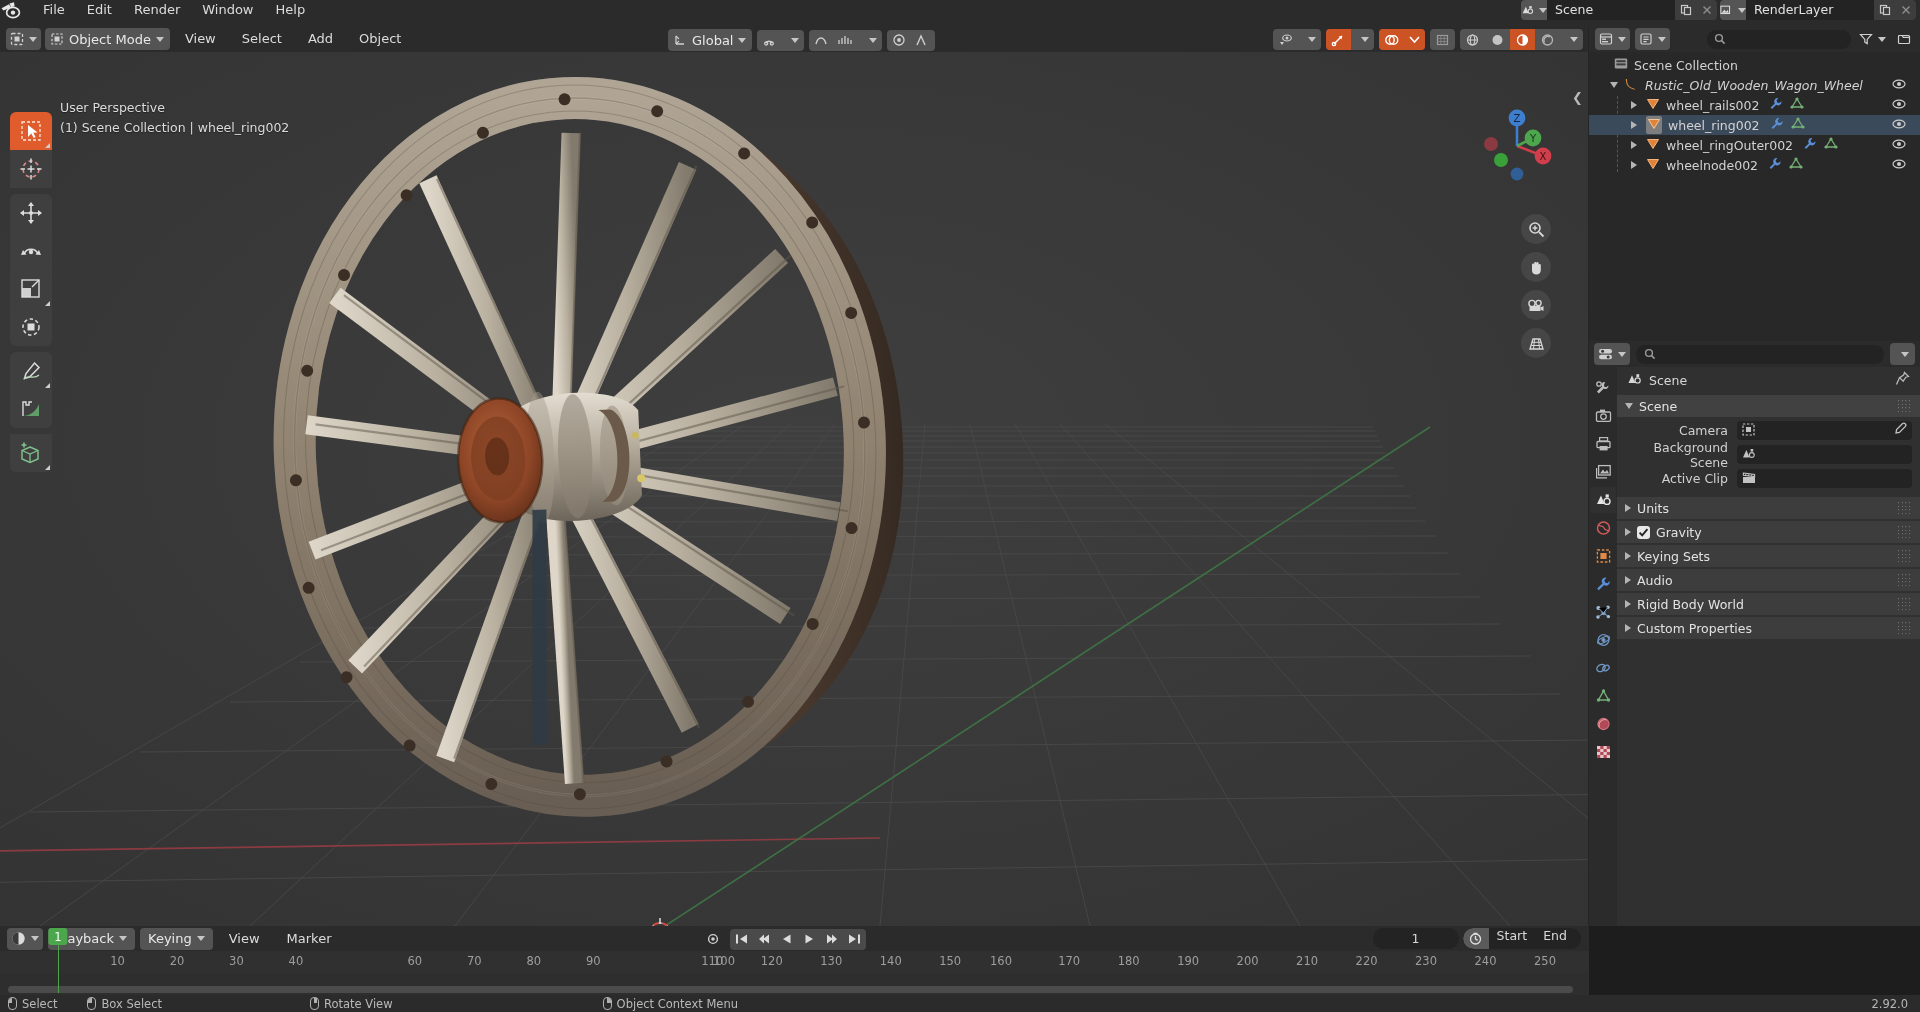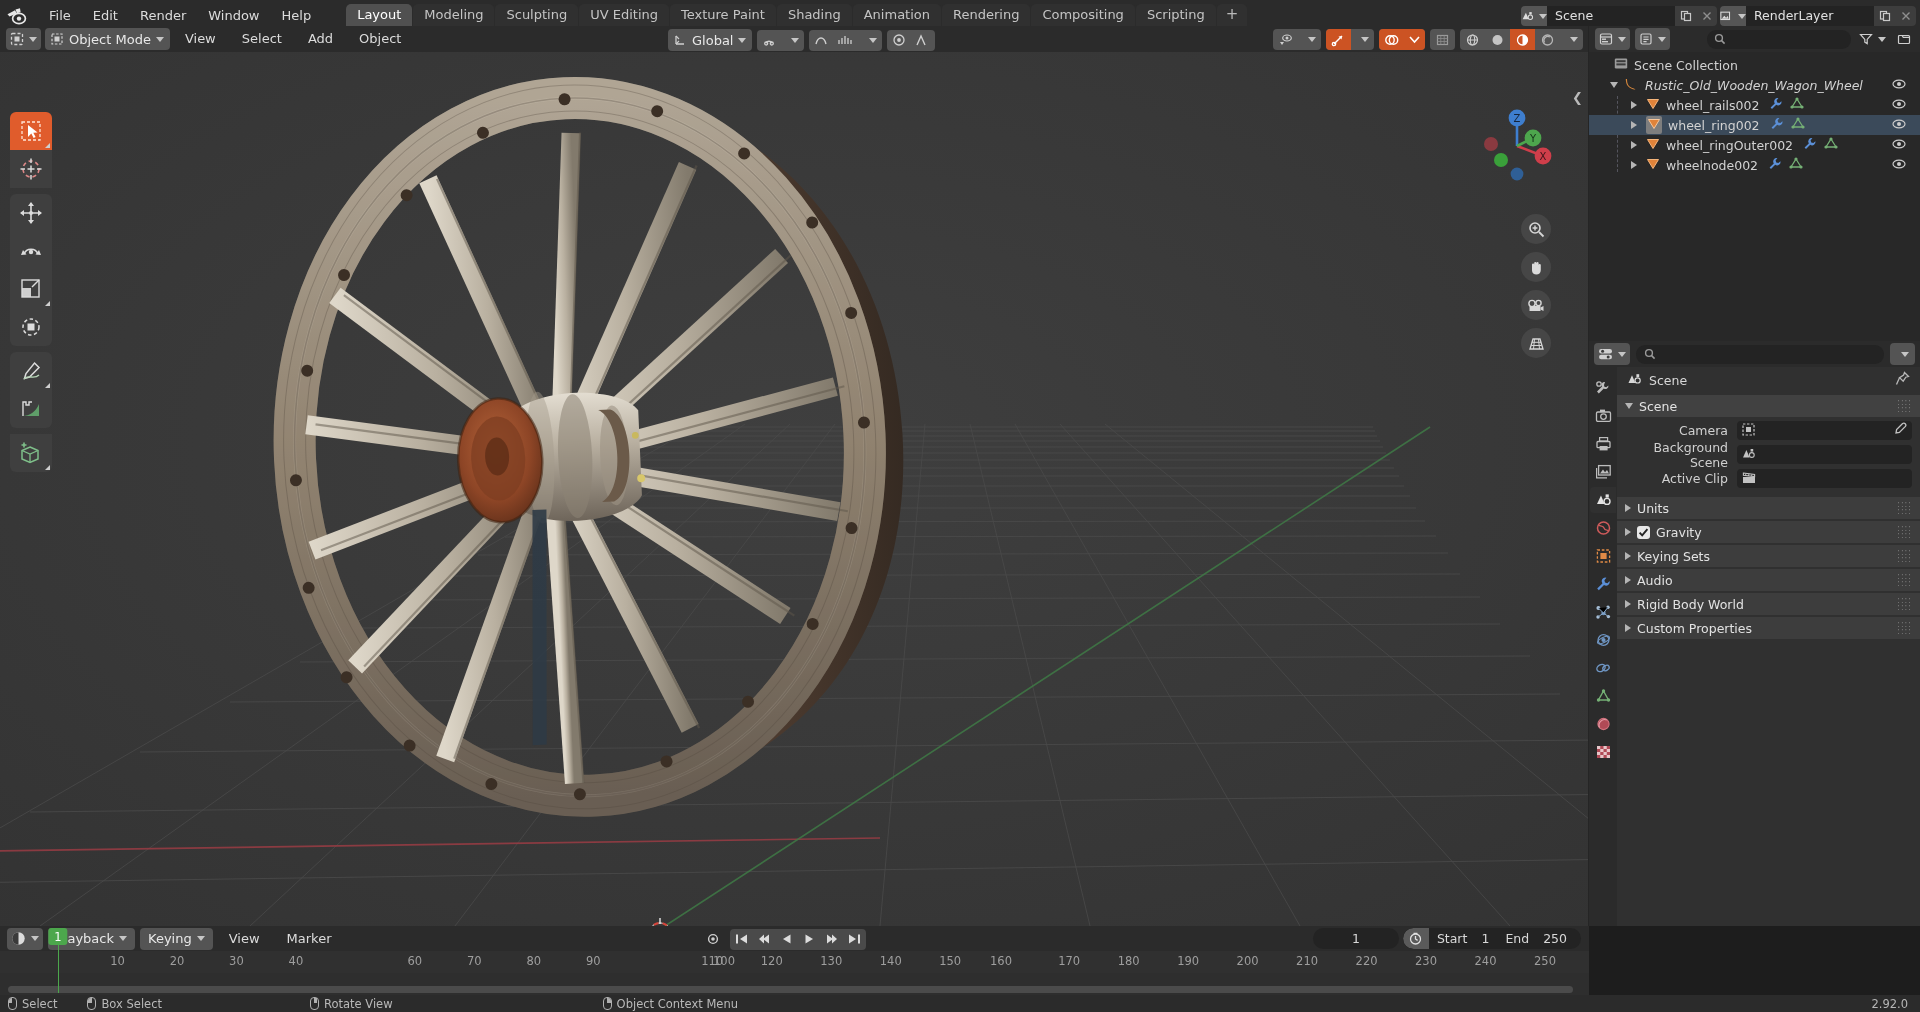--- a/index.html
+++ b/index.html
@@ -24,21 +24,21 @@
   .flat { background: transparent; }
   .sunk { background: #232323; border-radius: 4px; }
   .ico { display:inline-block; vertical-align:middle; }
   .caret { width:0;height:0;border-left:4px solid transparent;border-right:4px solid transparent;border-top:5px solid #c6c6c6; margin-left:5px;}
   .tri-r { width:0;height:0;border-top:4px solid transparent;border-bottom:4px solid transparent;border-left:6px solid #b5b5b5;}
   .tri-d { width:0;height:0;border-left:4.5px solid transparent;border-right:4.5px solid transparent;border-top:6px solid #b5b5b5;}
 
   
   #topbar {
     position:absolute; left:0; top:0; width:1920px; height:26px;
-    background:#2b2b2b; display:flex; align-items:flex-end; padding-left:6px;
+    background:#2b2b2b; display:flex; align-items:flex-start; 
   }
   #blender-logo { width:22px; height:20px; margin-right:10px; }
   .menu-item { padding:0 11px; height:20px; line-height:20px; font-size:13px; color:#dcdcdc; border-radius:3px;}
   #workspace-tabs { display:flex; align-items:flex-end; height:26px; margin-left:24px; gap:1px; }
   .ws-tab {
     padding:0 11px; height:22px; line-height:22px; font-size:13px;
     background:#303030; color:#c4c4c4;
     border-top-left-radius:5px; border-top-right-radius:5px; margin-top:4px;
   }
   .ws-tab.active { background:#505050; color:#ffffff; }
@@ -111,21 +111,21 @@
   .prop-field .eyedrop { margin-left:auto; }
   .cbox { width:13px;height:13px;background:#e8e8e8;border-radius:3px; display:flex;align-items:center;justify-content:center;}
 
   
   #timeline { position:absolute; left:0; top:926px; width:1589px; height:69px; background:#303030; }
   #tl-header { height:25px; background:#2b2b2b; display:flex; align-items:center; padding:0 7px; gap:5px;}
   #tl-header-center { position:absolute; left:700px; top:2px; display:flex; align-items:center; gap:4px;}
   #tl-header-right { position:absolute; right:8px; top:2px; display:flex; align-items:center; gap:4px;}
   .pill { background:#232323; border-radius:11px; height:21px; display:flex; align-items:center; padding:0 12px; font-size:12.5px; color:#d8d8d8;}
   .seg-pill { background:#232323; border-radius:11px; height:21px; display:flex; align-items:center; overflow:hidden;}
-  .seg-pill .p { padding:0 8px; font-size:12.5px; color:#d8d8d8; height:21px; display:flex; align-items:center; gap:14px;}
+  .seg-pill .p { padding:0 8px; font-size:12.5px; color:#d8d8d8; height:21px; display:flex; align-items:center; gap:14px;flex-direction:column;}
   #tl-ruler { position:absolute; top:25px; left:0; right:0; height:22px; background:#303030; }
   .tick { position:absolute; top:3px; font-size:11.5px; color:#9e9e9e; transform:translateX(-50%);}
   #tl-playhead-label { position:absolute; top:2px; height:17px; background:#4ca74c; border-radius:3px; color:#ffffff; font-size:11.5px; display:flex;align-items:center;justify-content:center; padding:0 6px; transform:translateX(-50%);}
   #tl-playhead-line { position:absolute; top:19px; width:1px; background:#4ca74c; height:48px;}
   #tl-body { position:absolute; top:47px; left:0; right:0; bottom:0; background:#2e2e2e;}
   #tl-scrollbar { position:absolute; left:8px; bottom:2px; height:7px; width:1565px; background:#4b4b4b; border-radius:4px;}
 
   
   #statusbar { position:absolute; left:0; top:995px; width:1920px; height:17px; background:#2b2b2b; display:flex; align-items:center; padding-left:8px; font-size:11.5px; color:#b9b9b9;}
   .status-item { display:flex; align-items:center; gap:5px; margin-right:30px;}
@@ -152,33 +152,20 @@
         <path d="M1.5 8.2 L9 4.2 L11 7.6 L3.5 10.4 Z" fill="#e8e8e8"></path>
         <path d="M9.5 3.4 L14 2.2 L14.6 6.2 L11 7.2 Z" fill="#e8e8e8"></path>
       </svg>
     </div>
     <div class="row" id="main-menus">
       <div class="menu-item">File</div>
       <div class="menu-item">Edit</div>
       <div class="menu-item">Render</div>
       <div class="menu-item">Window</div>
       <div class="menu-item">Help</div>
-    </div>
-    <div id="workspace-tabs">
-      <div class="ws-tab active">Layout</div>
-      <div class="ws-tab">Modeling</div>
-      <div class="ws-tab">Sculpting</div>
-      <div class="ws-tab">UV Editing</div>
-      <div class="ws-tab">Texture Paint</div>
-      <div class="ws-tab">Shading</div>
-      <div class="ws-tab">Animation</div>
-      <div class="ws-tab">Rendering</div>
-      <div class="ws-tab">Compositing</div>
-      <div class="ws-tab">Scripting</div>
-      <div class="ws-plus">+</div>
     </div>
 
     <div id="topbar-right">
       <div class="id-block">
         <div class="id-ico">
           <svg width="16" height="14" viewBox="0 0 16 14">
             <path d="M2 11 L6 3 L9.5 11 Z" fill="#dcdcdc"></path>
             <circle cx="11.5" cy="8.5" r="2.7" fill="none" stroke="#dcdcdc" stroke-width="1.3"></circle>
             <rect x="10.2" y="2.2" width="3" height="3" fill="#dcdcdc"></rect>
           </svg>
@@ -558,20 +545,24 @@
           <path d="M530 455 L520 690 L534 690 L544 455 Z" fill="#2f3b46" opacity="0.9"></path>
         </g>
 
         <g transform="translate(660,886)">
           <circle cx="0" cy="-4" r="11" fill="none" stroke="#d7443a" stroke-width="2.2" stroke-dasharray="5 4"></circle>
           <circle cx="0" cy="-4" r="11" fill="none" stroke="#ffffff" stroke-width="1" stroke-dasharray="4 5" stroke-dashoffset="4"></circle>
           <path d="M0 -20 L0 -14 M0 6 L0 12 M-16 -4 L-10 -4 M10 -4 L16 -4" stroke="#e8e8e8" stroke-width="1.4"></path>
         </g>
       </svg>
 
+      <div id="vp-text">
+        <div>User Perspective</div>
+        <div>(1) Scene Collection | wheel_ring002</div>
+      </div>
 
       <div id="toolbar-left">
         <div class="tool active">
           <svg width="22" height="22" viewBox="0 0 22 22">
               <rect x="2" y="2" width="18" height="18" fill="none" stroke="#ffe3d5" stroke-width="1.3" stroke-dasharray="3 2"></rect>
               <path d="M8 5 L8 17 L11.3 13.6 L13.6 18 L15.6 17 L13.3 12.8 L17.6 12.6 Z" fill="#fff"></path>
             </svg>
           <span class="corner"></span>
         </div>
         <div class="tool">

